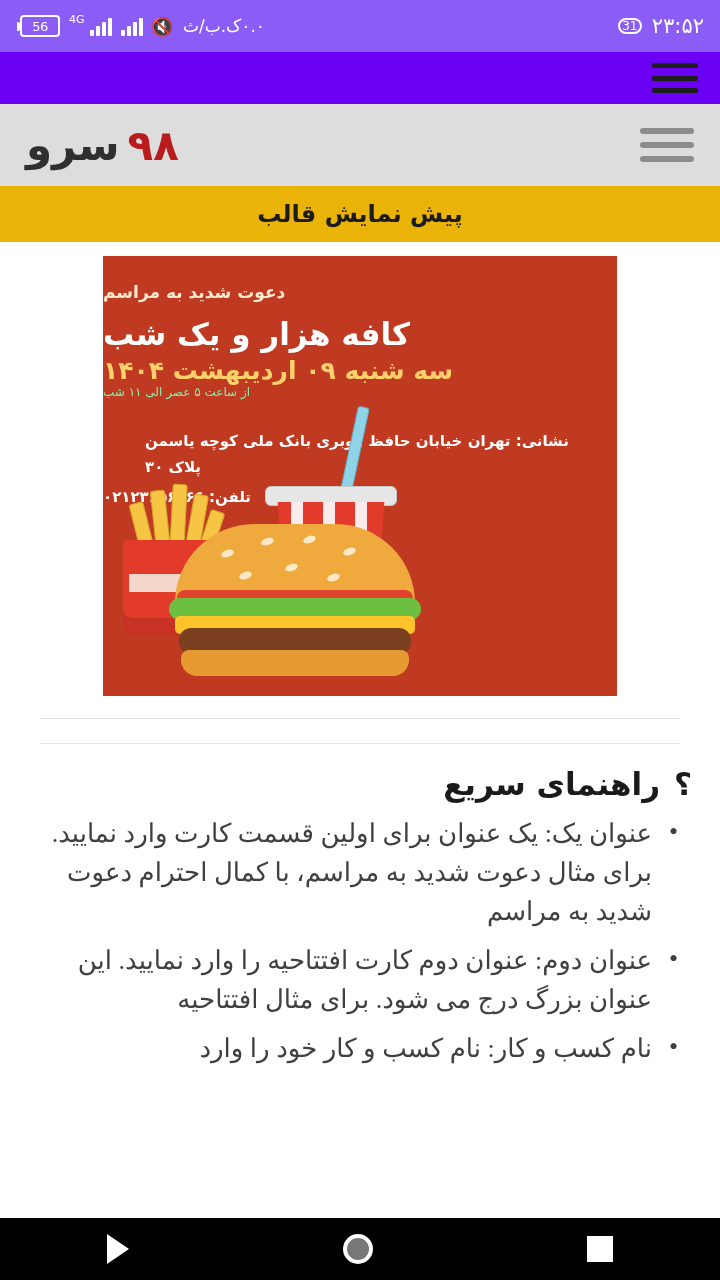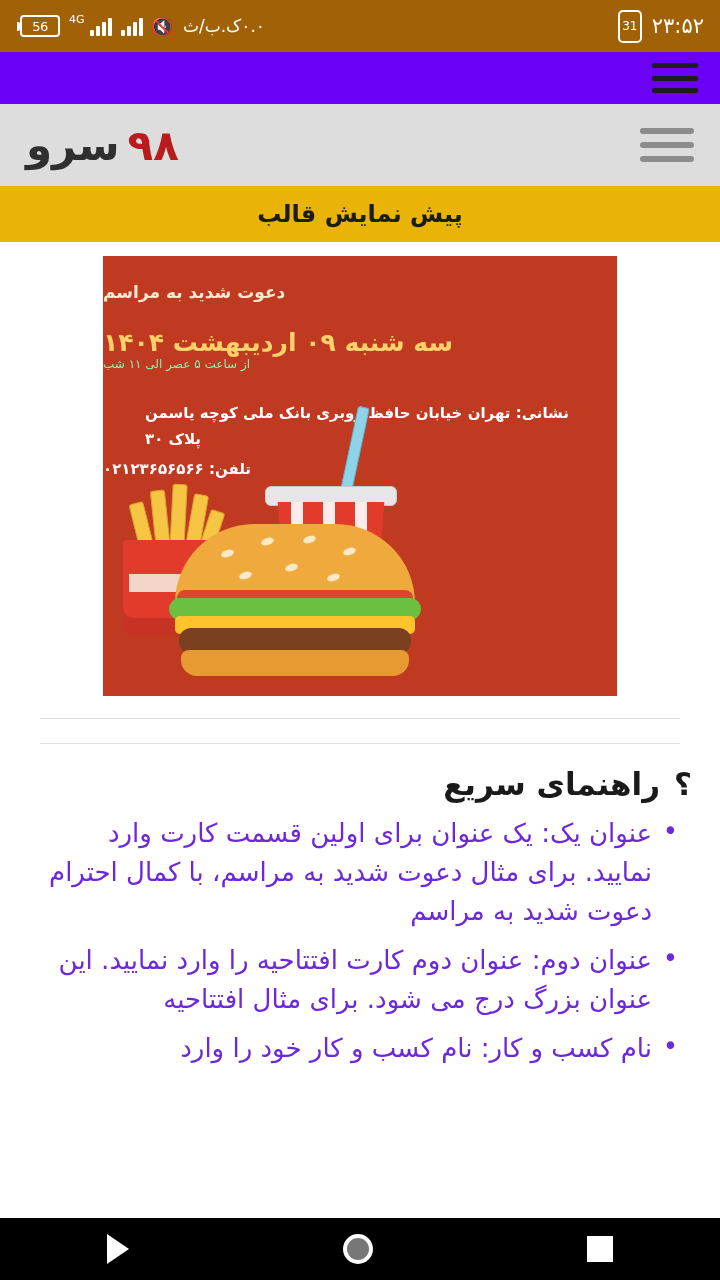--- a/index.html
+++ b/index.html
@@ -11,21 +11,21 @@
     width: 720px;
     height: 1280px;
     overflow: hidden;
     font-family: "DejaVu Sans", "Liberation Sans", sans-serif;
     position: relative;
   }
 
   
   .statusbar {
     height: 52px;
-    background: #a16207;
+    background: #8b5cf6;
     color: #ffffff;
     display: flex;
     align-items: center;
     justify-content: space-between;
     padding: 8px 16px;
     box-sizing: border-box;
     font-size: 19px;
     direction: ltr;
   }
   .sb-left {
@@ -85,23 +85,23 @@
   .bars i:nth-child(4) { height: 18px; }
   .speed {
     font-size: 17px;
     direction: rtl;
   }
   .mute {
     font-size: 18px;
   }
   .calicon {
     width: 24px;
-    height: 33px;
+    height: 16px;
     border: 2px solid #ffffff;
-    border-radius: 5px;
+    border-radius: 10px;
     font-size: 12px;
     display: flex;
     align-items: center;
     justify-content: center;
     box-sizing: border-box;
   }
   .clock {
     font-size: 21px;
     letter-spacing: 1px;
   }
@@ -207,21 +207,21 @@
     color: #ffd400;
     letter-spacing: 1px;
   }
   .card .title-sub {
     margin-top: 14px;
     font-size: 31px;
     font-weight: bold;
     color: #ffffff;
   }
   .card .date {
-    margin-top: 26px;
+    margin-top: 4px;
     font-size: 25px;
     color: #ffd16a;
     font-weight: bold;
   }
   .card .time {
     font-size: 12px;
     color: #86efac;
   }
   .card .address {
     margin-top: 30px;
@@ -413,22 +413,23 @@
   }
   .guide ul {
     margin: 12px 0 0 0;
     padding: 0 40px 0 8px;
     list-style: none;
   }
   .guide li {
     position: relative;
     font-size: 26px;
     line-height: 1.5;
-    color: #6d28d9;
+    color: #404040;
     margin-bottom: 10px;
+    font-family: Liberation Serif, serif;
   }
   .guide li:before {
     content: "\2022";
     position: absolute;
     right: -26px;
     top: -2px;
     font-size: 26px;
   }
 
   
@@ -510,20 +511,21 @@
     <span class="num">۹۸</span>
     <span>سرو</span>
   </div>
 </div>
 
 <div class="preview-banner">پیش نمایش قالب</div>
 
 <div class="card-wrap">
   <div class="card">
     <div class="invited">دعوت شدید به مراسم</div>
+    <div class="title-sub">کافه هزار و یک شب</div>
     <div class="date">سه شنبه ۰۹ اردیبهشت ۱۴۰۴</div>
     <div class="time">از ساعت ۵ عصر الی ۱۱ شب</div>
     <div class="address">نشانی: تهران خیابان حافظ روبری بانک ملی کوچه یاسمن پلاک ۳۰</div>
     <div class="phone">تلفن: ۰۲۱۲۳۶۵۶۵۶۶</div>
 
     <div class="food">
 
       <div class="fry" style="left:32px;  bottom:130px; height:56px; transform:rotate(-14deg);"></div>
       <div class="fry" style="left:50px;  bottom:136px; height:62px; transform:rotate(-6deg);"></div>
       <div class="fry" style="left:68px;  bottom:138px; height:66px; transform:rotate(3deg);"></div>

